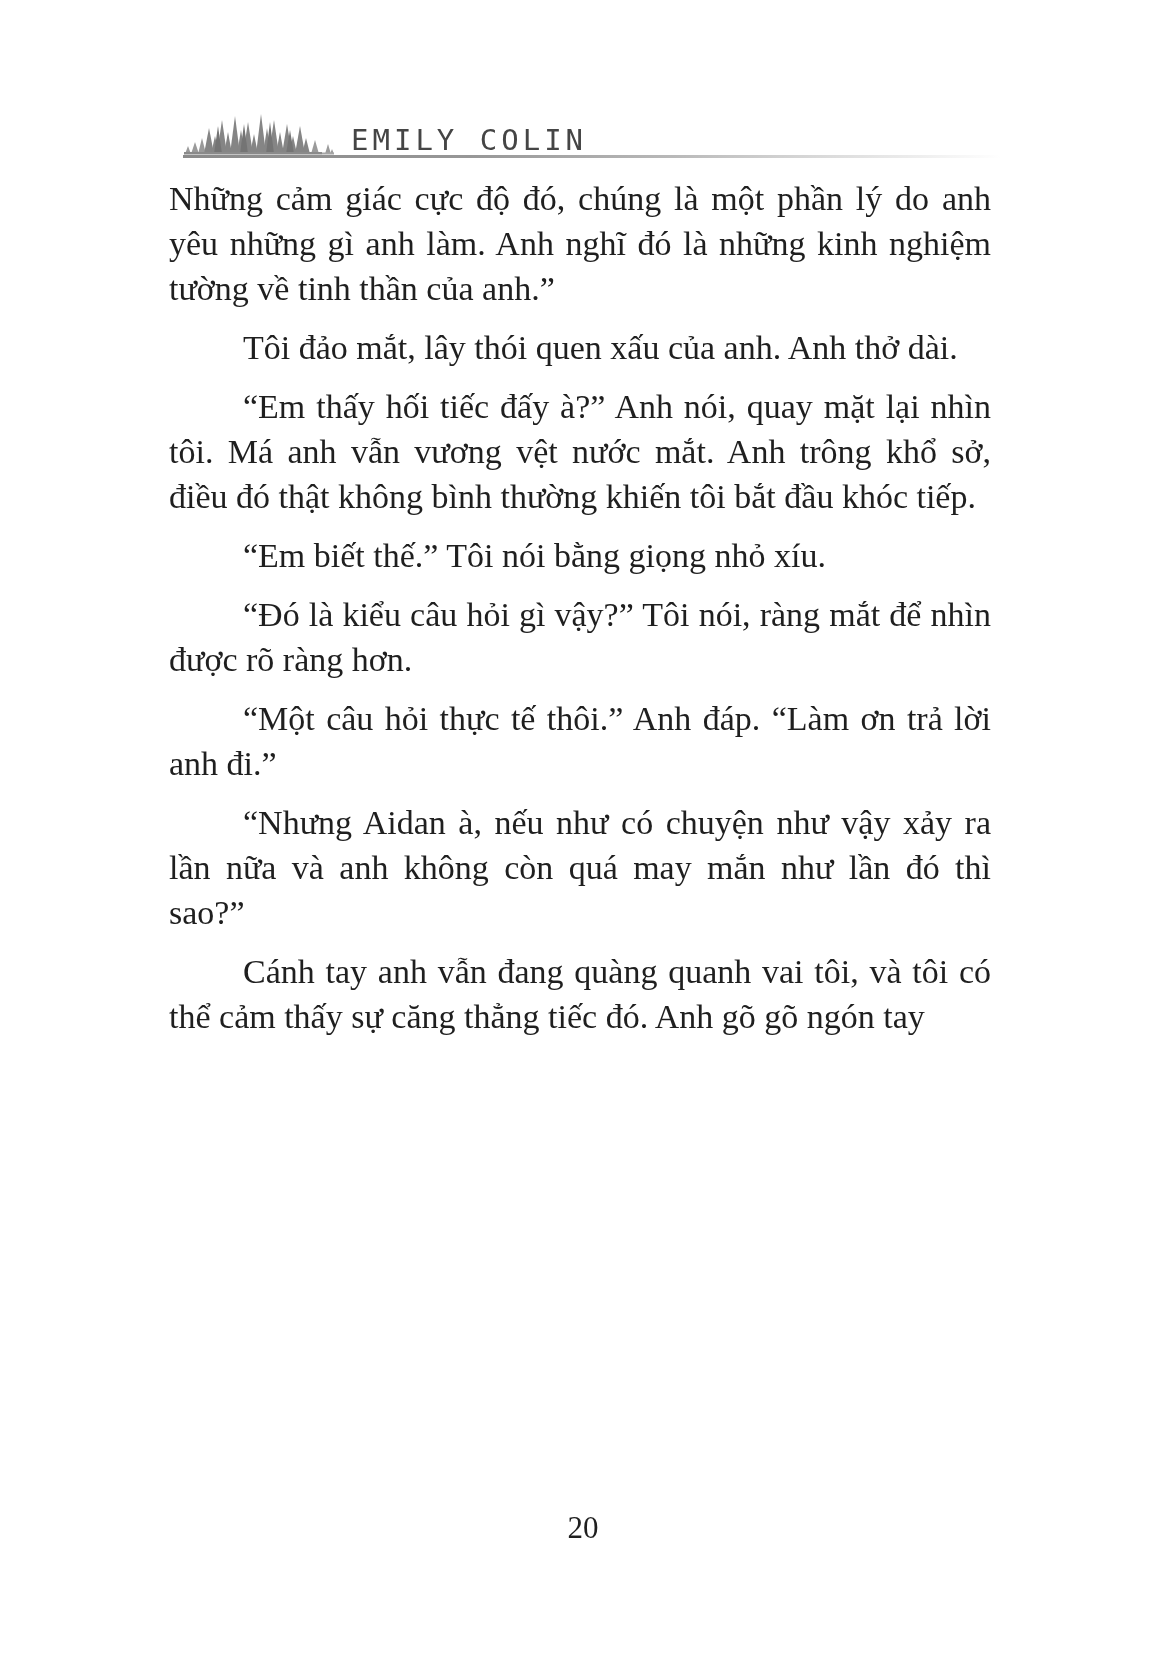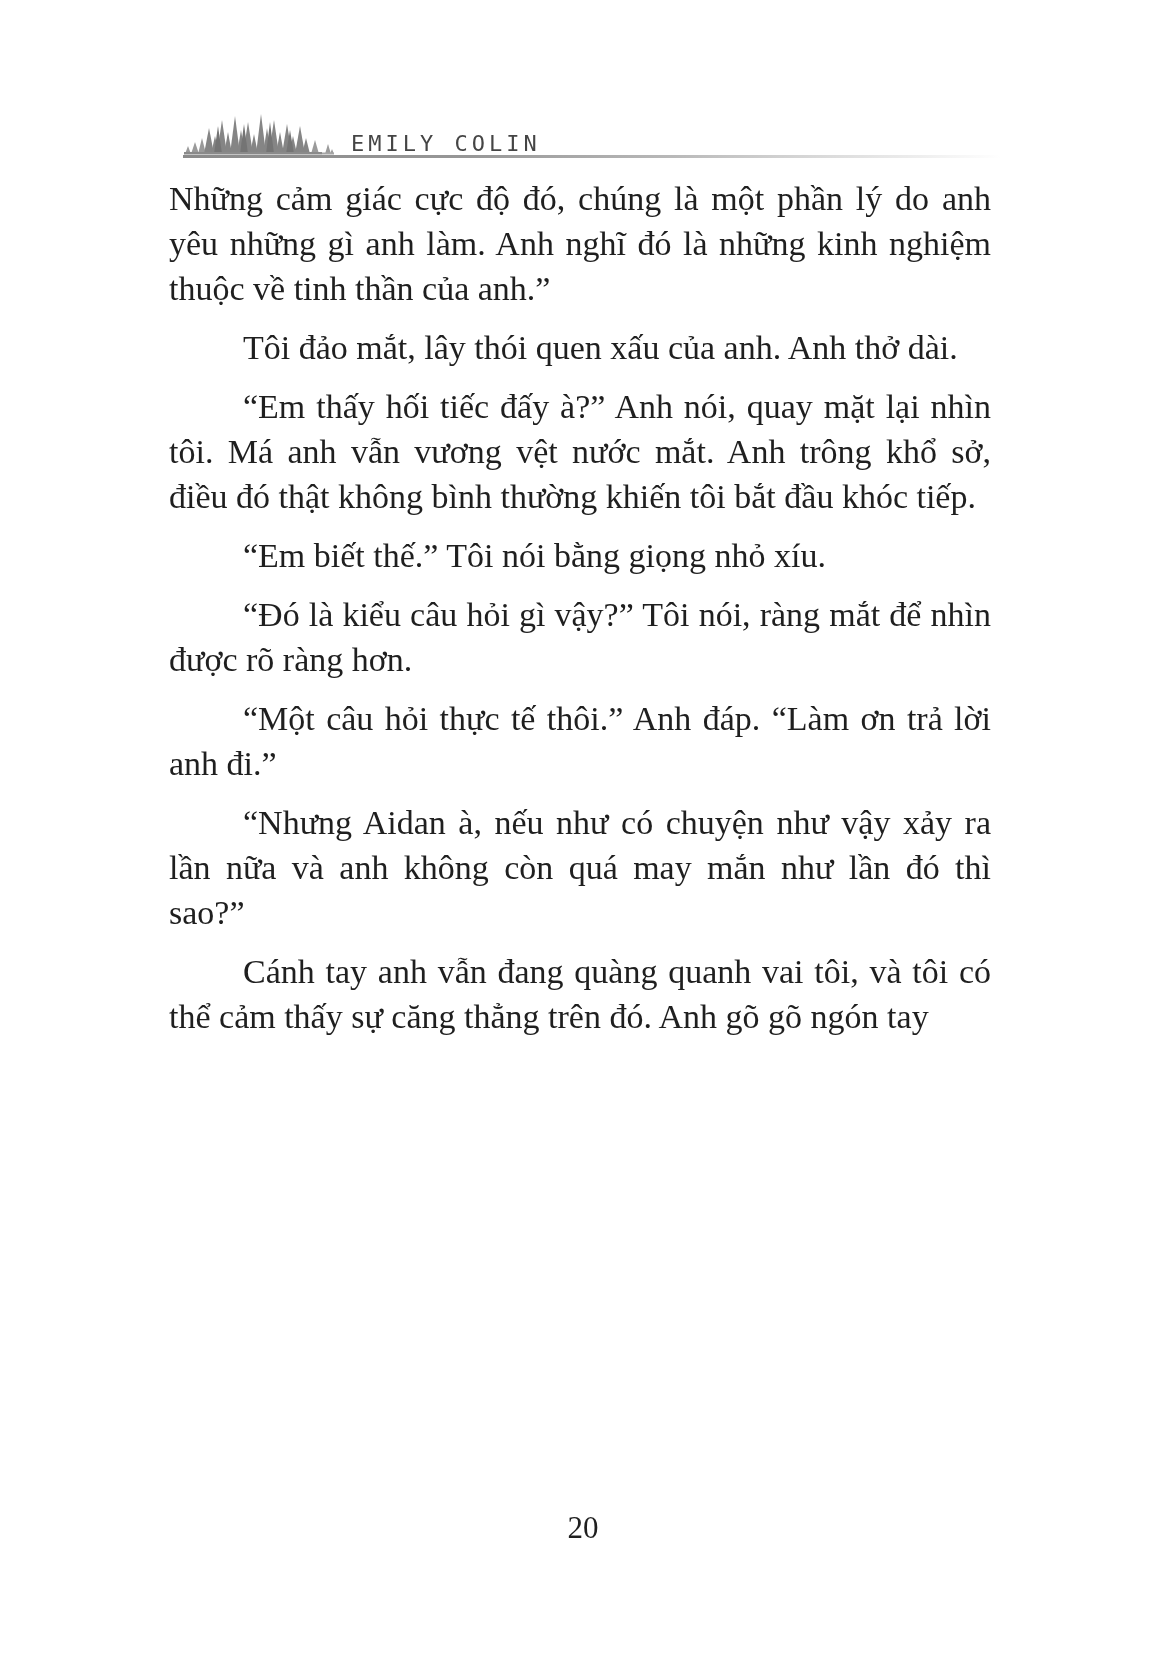--- a/index.html
+++ b/index.html
@@ -32,21 +32,21 @@
     left: 0;
     bottom: 2px;
     width: 152px;
     height: 44px;
   }
   .author-name {
     position: absolute;
     left: 168px;
     bottom: 3px;
     font-family: "DejaVu Sans Mono", monospace;
-    font-size: 22px;
+    font-size: 29px;
     line-height: 1;
     letter-spacing: 4px;
     color: var(--header-color);
     white-space: nowrap;
   }
   .header-rule {
     position: absolute;
     left: 0;
     bottom: 0;
     width: 818px;
@@ -127,27 +127,27 @@
         </g>
         <rect x="1" y="40" width="138" height="2.5" fill="#8a8a8a"></rect>
         <rect x="139" y="40.5" width="12" height="2" fill="#a5a5a5"></rect>
       </svg>
     </span>
     <span class="author-name">EMILY COLIN</span>
     <span class="header-rule"></span>
   </header>
 
   <main class="book-text">
-    <p class="no-indent">Những cảm giác cực độ đó, chúng là một phần lý do anh yêu những gì anh làm. Anh nghĩ đó là những kinh nghiệm thuộc về tinh thần của anh.”</p>
+    <p class="no-indent">Những cảm giác cực độ đó, chúng là một phần lý do anh yêu những gì anh làm. Anh nghĩ đó là những kinh nghiệm tường về tinh thần của anh.”</p>
     <p>Tôi đảo mắt, lây thói quen xấu của anh. Anh thở dài.</p>
     <p>“Em thấy hối tiếc đấy à?” Anh nói, quay mặt lại nhìn tôi. Má anh vẫn vương vệt nước mắt. Anh trông khổ sở, điều đó thật không bình thường khiến tôi bắt đầu khóc tiếp.</p>
     <p>“Em biết thế.” Tôi nói bằng giọng nhỏ xíu.</p>
     <p>“Đó là kiểu câu hỏi gì vậy?” Tôi nói, ràng mắt để nhìn được rõ ràng hơn.</p>
     <p>“Một câu hỏi thực tế thôi.” Anh đáp. “Làm ơn trả lời anh đi.”</p>
     <p>“Nhưng Aidan à, nếu như có chuyện như vậy xảy ra lần nữa và anh không còn quá may mắn như lần đó thì sao?”</p>
-    <p>Cánh tay anh vẫn đang quàng quanh vai tôi, và tôi có thể cảm thấy sự căng thẳng trên đó. Anh gõ gõ ngón tay</p>
+    <p>Cánh tay anh vẫn đang quàng quanh vai tôi, và tôi có thể cảm thấy sự căng thẳng tiếc đó. Anh gõ gõ ngón tay</p>
   </main>
 
   <footer class="page-footer">
     <span class="page-number">20</span>
   </footer>
 
 </div>
 
 </body></html>

